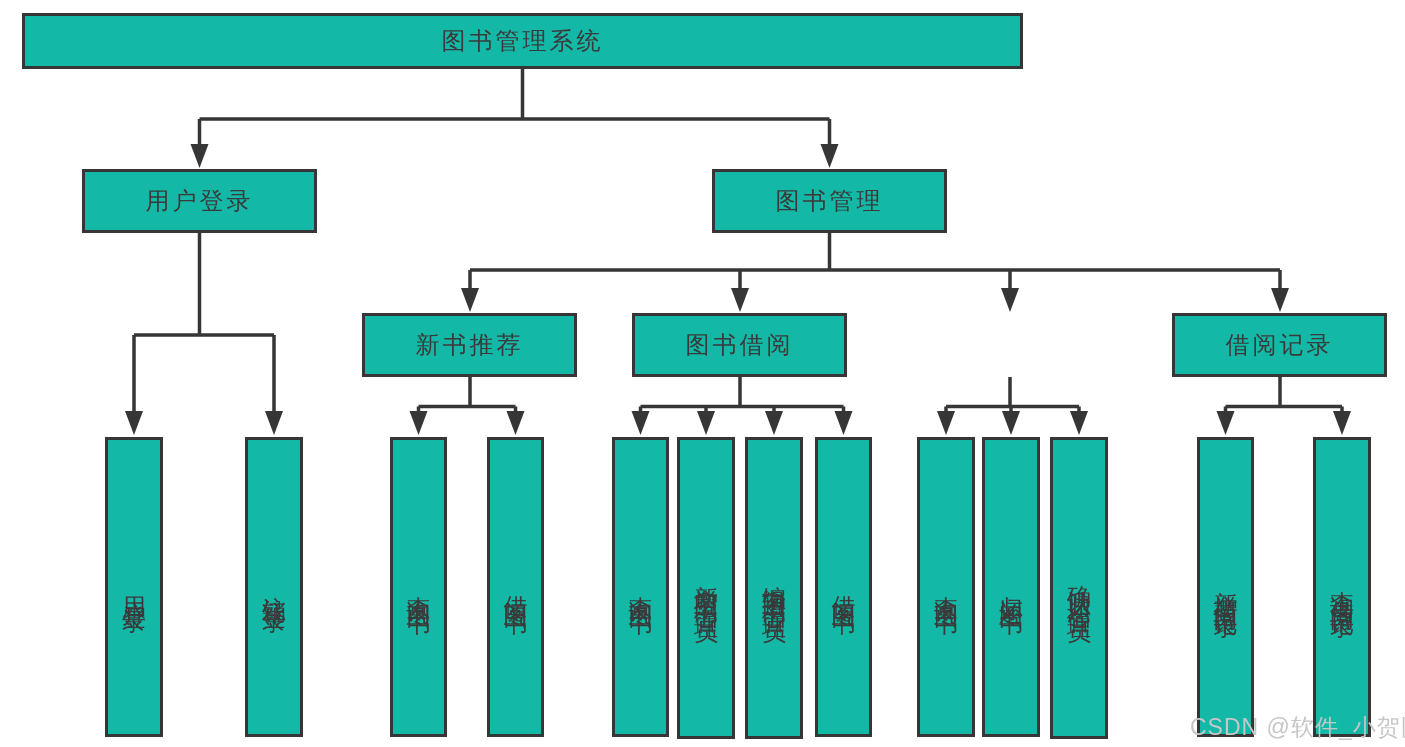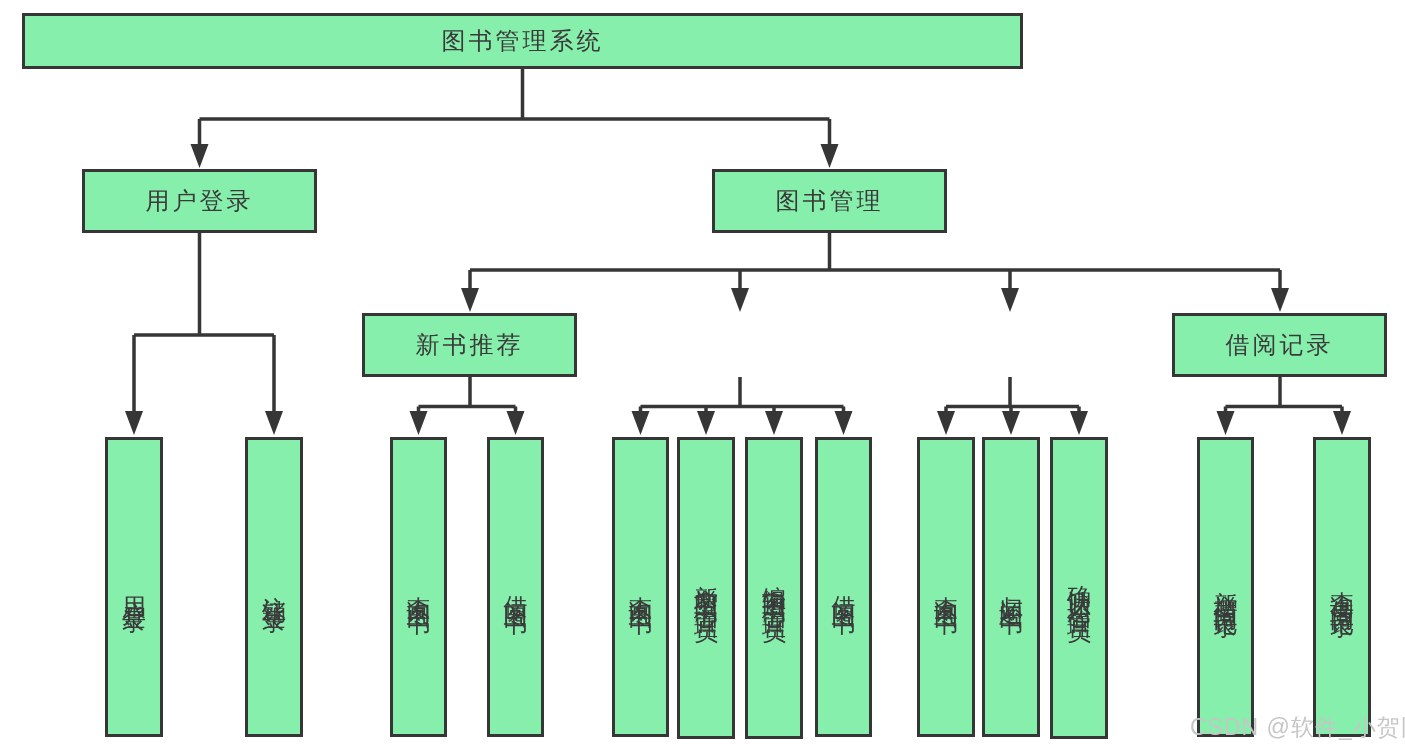--- a/index.html
+++ b/index.html
@@ -4,21 +4,21 @@
 <style>
   html,body{margin:0;padding:0;background:#fff;}
   #stage{
     position:relative;width:1405px;height:747px;background:var(--bg,#fff);
     font-family:"Liberation Sans","DejaVu Sans",sans-serif;overflow:hidden;
   }
   .connectors{position:absolute;left:0;top:0;}
   .ln{fill:none;stroke:var(--line,#363636);stroke-width:3.5;}
   .ar{fill:var(--line,#363636);stroke:none;}
   .node{
-    position:absolute;box-sizing:border-box;background:#86efac;
+    position:absolute;box-sizing:border-box;background:#14b8a6;
     border:3px solid var(--line,#363636);
     display:flex;align-items:center;justify-content:center;
     color:var(--text,#3a3a3a);
   }
   .hbox{font-size:24px;letter-spacing:3px;white-space:nowrap;}
   .vbox{
     writing-mode:vertical-rl;text-orientation:mixed;
     font-size:24px;letter-spacing:5px;line-height:1;
     text-align:center;
   }
@@ -68,20 +68,21 @@
     <polygon class="ar" points="1216.5,411 1234.5,411 1225.5,435"></polygon>
     <polygon class="ar" points="1333,411 1351,411 1342,435"></polygon>
   </svg>
 
   <div class="node hbox" style="left:22px;top:13px;width:1001px;height:56px;">图书管理系统</div>
 
   <div class="node hbox" style="left:82px;top:169px;width:235px;height:64px;">用户登录</div>
   <div class="node hbox" style="left:712px;top:169px;width:235px;height:64px;">图书管理</div>
 
   <div class="node hbox" style="left:362px;top:313px;width:215px;height:64px;">新书推荐</div>
+  <div class="node hbox" style="left:632px;top:313px;width:215px;height:64px;">图书借阅</div>
   <div class="node hbox" style="left:1172px;top:313px;width:215px;height:64px;">借阅记录</div>
 
   <div class="node vbox" style="left:105px;top:437px;width:58px;height:300px;">用户登录</div>
   <div class="node vbox" style="left:245px;top:437px;width:58px;height:300px;">注销登录</div>
 
   <div class="node vbox" style="left:390px;top:437px;width:57px;height:300px;">查询图书</div>
   <div class="node vbox" style="left:487px;top:437px;width:57px;height:300px;">借阅图书</div>
 
   <div class="node vbox" style="left:612px;top:437px;width:57px;height:300px;">查询图书</div>
   <div class="node vbox" style="left:677px;top:437px;width:58px;height:302px;">新增图书（管理员）</div>

